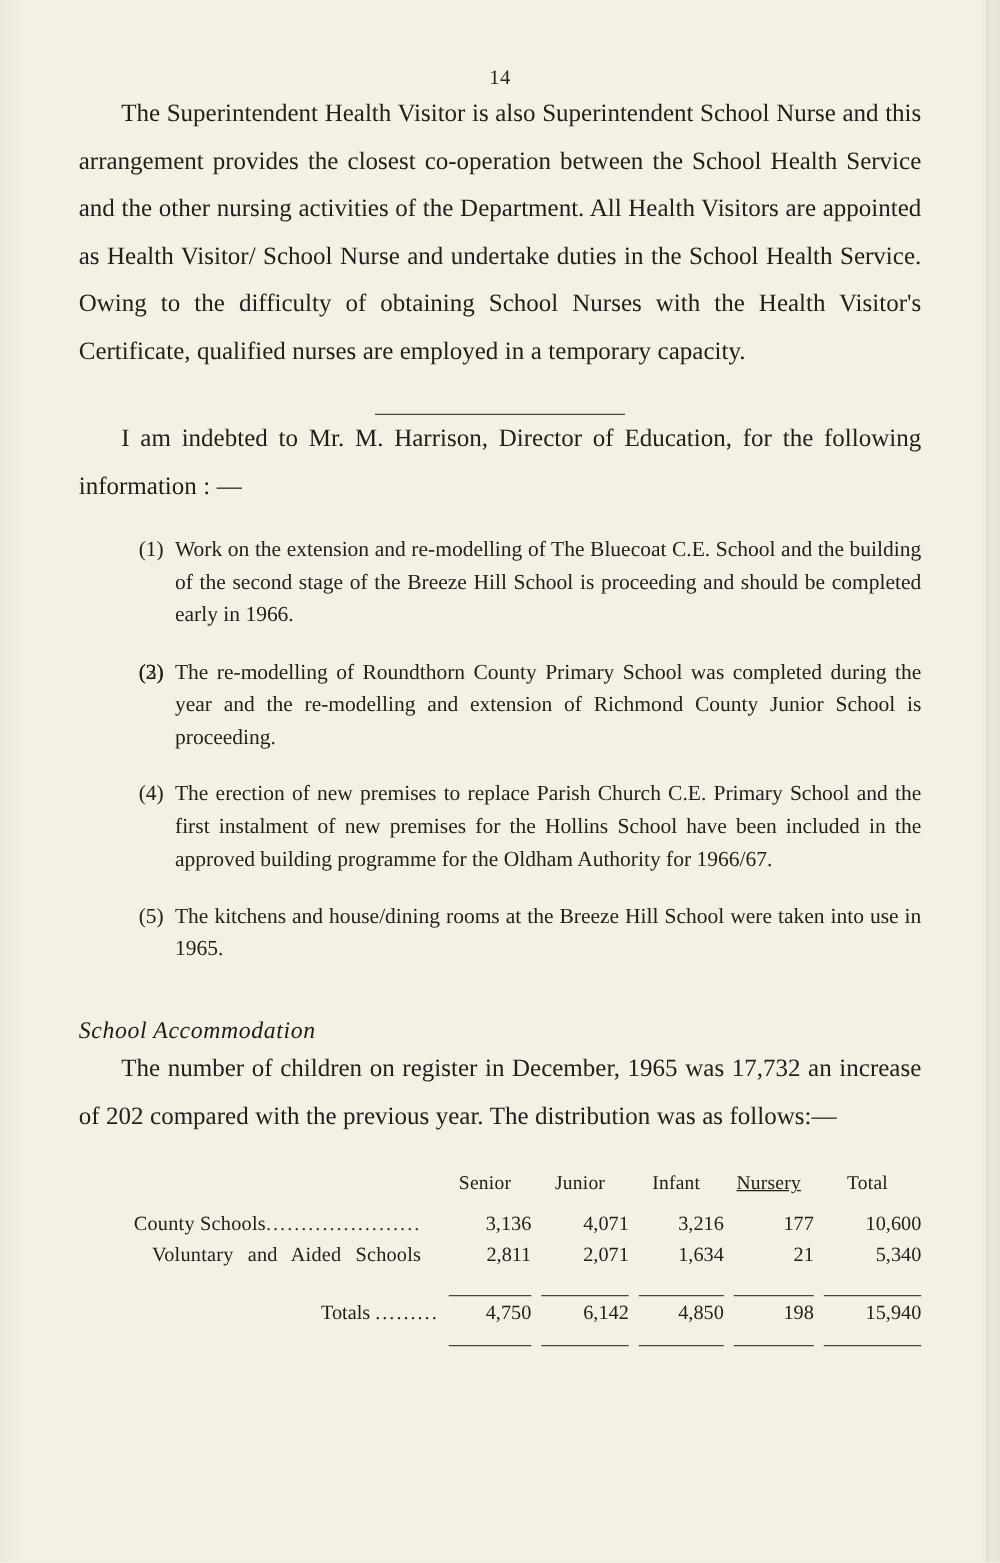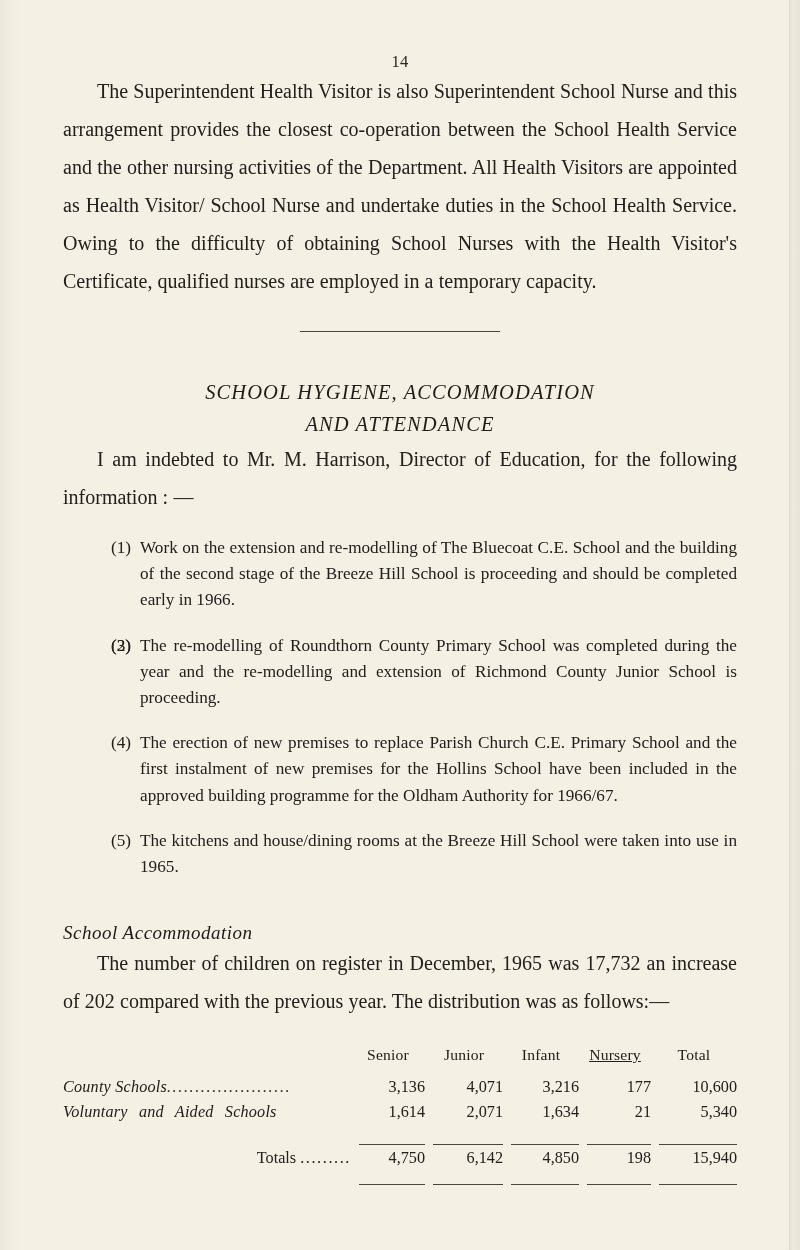--- a/index.html
+++ b/index.html
@@ -143,24 +143,23 @@
     font-size: 15.6px;
     padding: 0 0 11px 0;
     letter-spacing: .2px;
   }
   table.dist td {
     padding: 3px 0 3px 0;
     text-align: right;
     white-space: nowrap;
   }
   table.dist .label-cell {
-    text-align: left;
+    text-align: right;
     padding-right: 14px;
     letter-spacing: .2px;
-    font-style: italic;
   }
   table.dist .label-cell.leader {
     position: relative;
     overflow: hidden;
   }
   table.dist .label-cell .lead-dots {
     letter-spacing: 1.6px;
     color: #3a352d;
   }
   table.dist .label-cell.spaced {
@@ -199,24 +198,20 @@
   <div class="page-edge"></div>
 
   <div class="content">
 
     <div class="folio">14</div>
 
     <p class="body-par par-intro">The Superintendent Health Visitor is also Superintendent School Nurse and this arrangement provides the closest co-operation between the School Health Service and the other nursing activities of the Department. All Health Visitors are appointed as Health Visitor/ School Nurse and undertake duties in the School Health Service. Owing to the difficulty of obtaining School Nurses with the Health Visitor's Certificate, qualified nurses are employed in a temporary capacity.</p>
 
     <div class="rule"></div>
 
-    <h1 class="section-head">
-      <span class="l1">SCHOOL HYGIENE, ACCOMMODATION</span>
-      <span class="l2">AND ATTENDANCE</span>
-    </h1>
 
     <p class="body-par par-indebted">I am indebted to Mr. M. Harrison, Director of Education, for the following information : —</p>
 
     <ol class="items">
       <li>
         <span class="num">(1)</span><span>Work on the extension and re-modelling of The Bluecoat C.E. School and the building of the second stage of the Breeze Hill School is proceeding and should be completed early in 1966.</span>
       </li>
       <li>
         <span class="num">(2)</span>
       </li>
@@ -252,21 +247,21 @@
           <td class="label-cell leader"><span>County Schools</span><span class="lead-dots">......................</span></td>
           <td>3,136</td>
           <td>4,071</td>
           <td>3,216</td>
           <td>177</td>
           <td>10,600</td>
         </tr>
 
         <tr>
           <td class="label-cell spaced">Voluntary and Aided Schools</td>
-          <td>1,614</td>
+          <td>2,811</td>
           <td>2,071</td>
           <td>1,634</td>
           <td>21</td>
           <td>5,340</td>
         </tr>
 
         <tr class="gap-row">
           <td></td>
             <td></td>
             <td></td>

